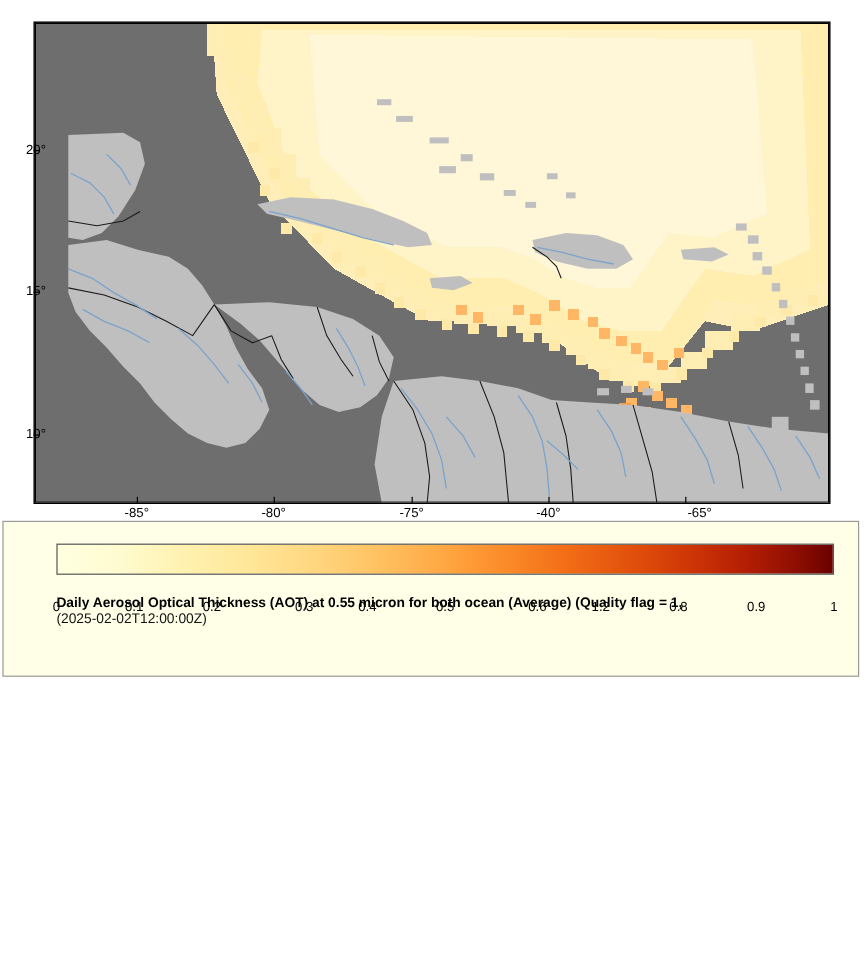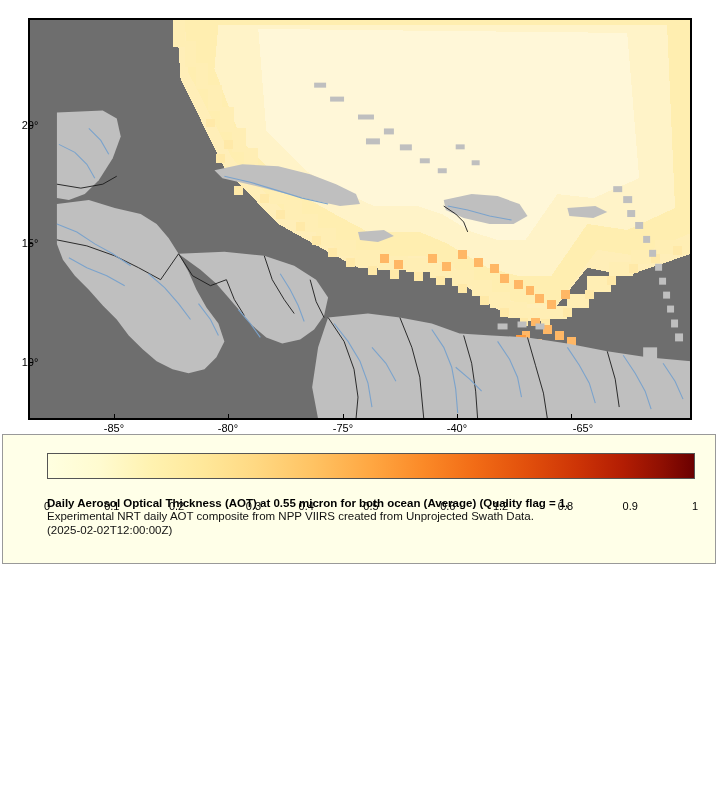--- a/index.html
+++ b/index.html
@@ -381,16 +381,15 @@
     <div class="cb-tick-label" style="left:50%;">0.5</div>
     <div class="cb-tick-label" style="left:60%;margin-left:12px;">0.6</div>
     <div class="cb-tick-label" style="left:70%;">1.2</div>
     <div class="cb-tick-label" style="left:80%;">0.8</div>
     <div class="cb-tick-label" style="left:90%;">0.9</div>
     <div class="cb-tick-label" style="left:100%;">1</div>
   </div>
 
   <div id="caption-text">
     <div class="cap-bold">Daily Aerosol Optical Thickness (AOT) at 0.55 micron for both ocean (Average) (Quality flag = 1,</div>
-    <div class="cap-plain">Experimental NRT daily AOT composite from NPP VIIRS created from Unprojected Swath Data.</div>
     <div class="cap-plain">(2025-02-02T12:00:00Z)</div>
   </div>
 </div>
 
 </body></html>

